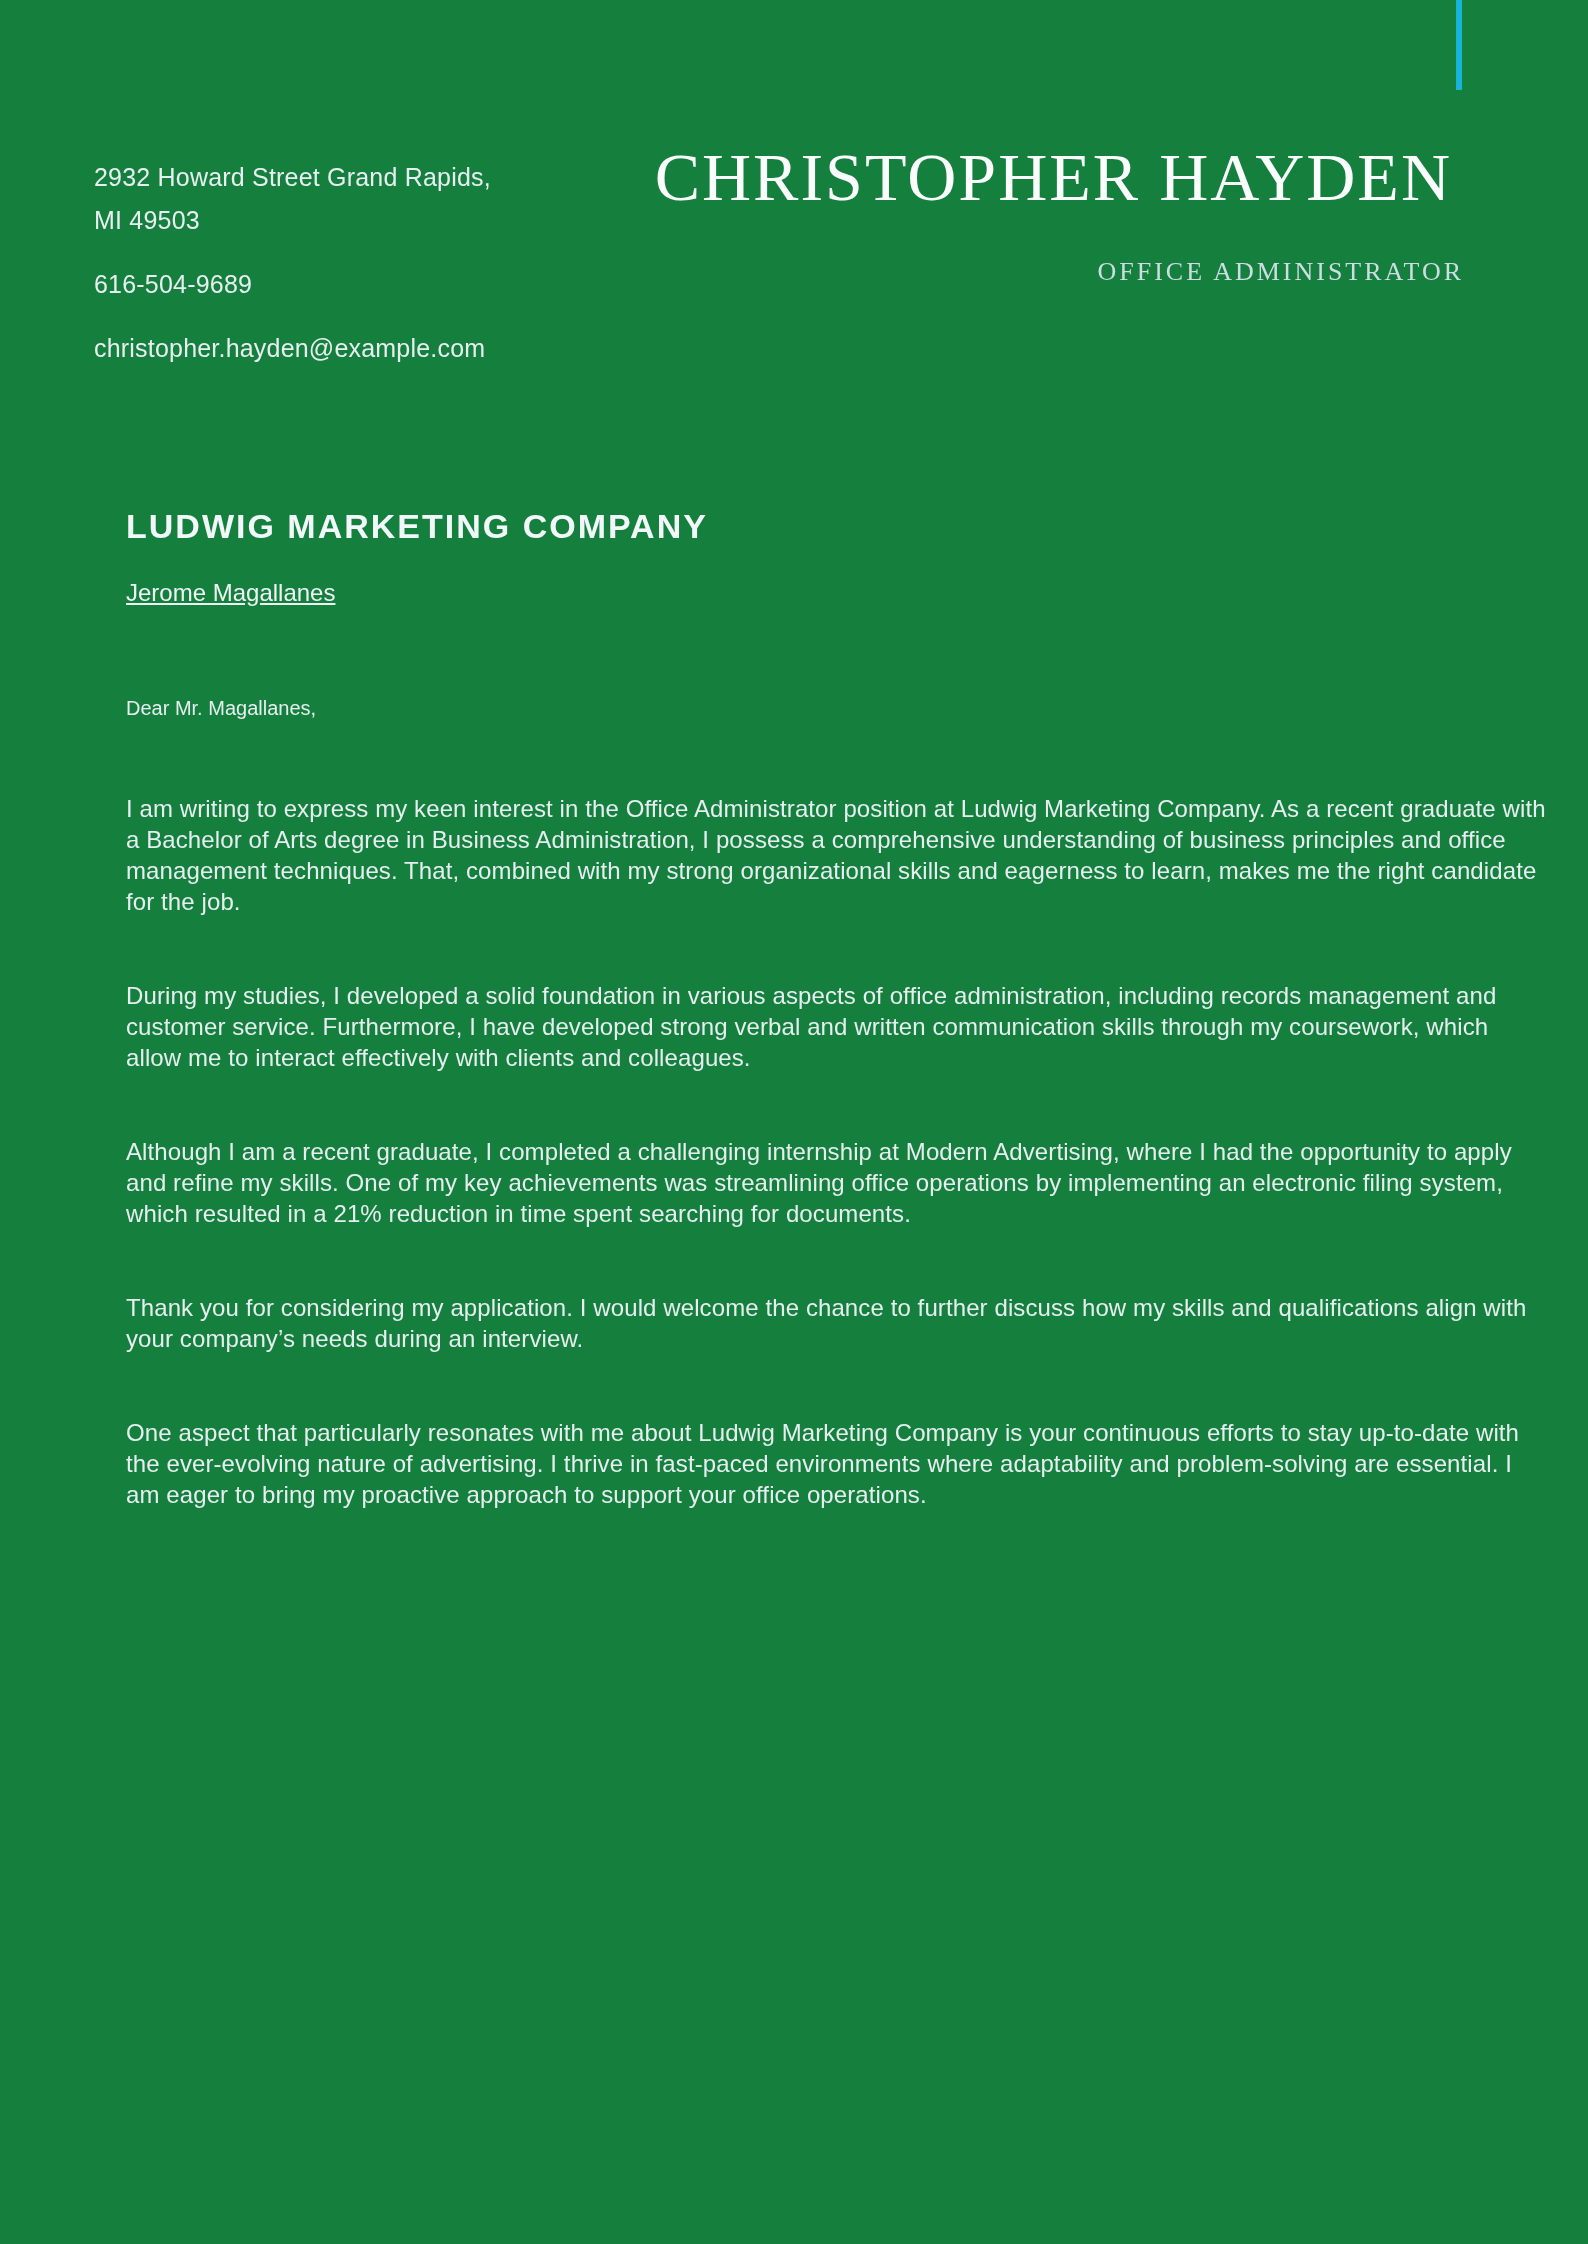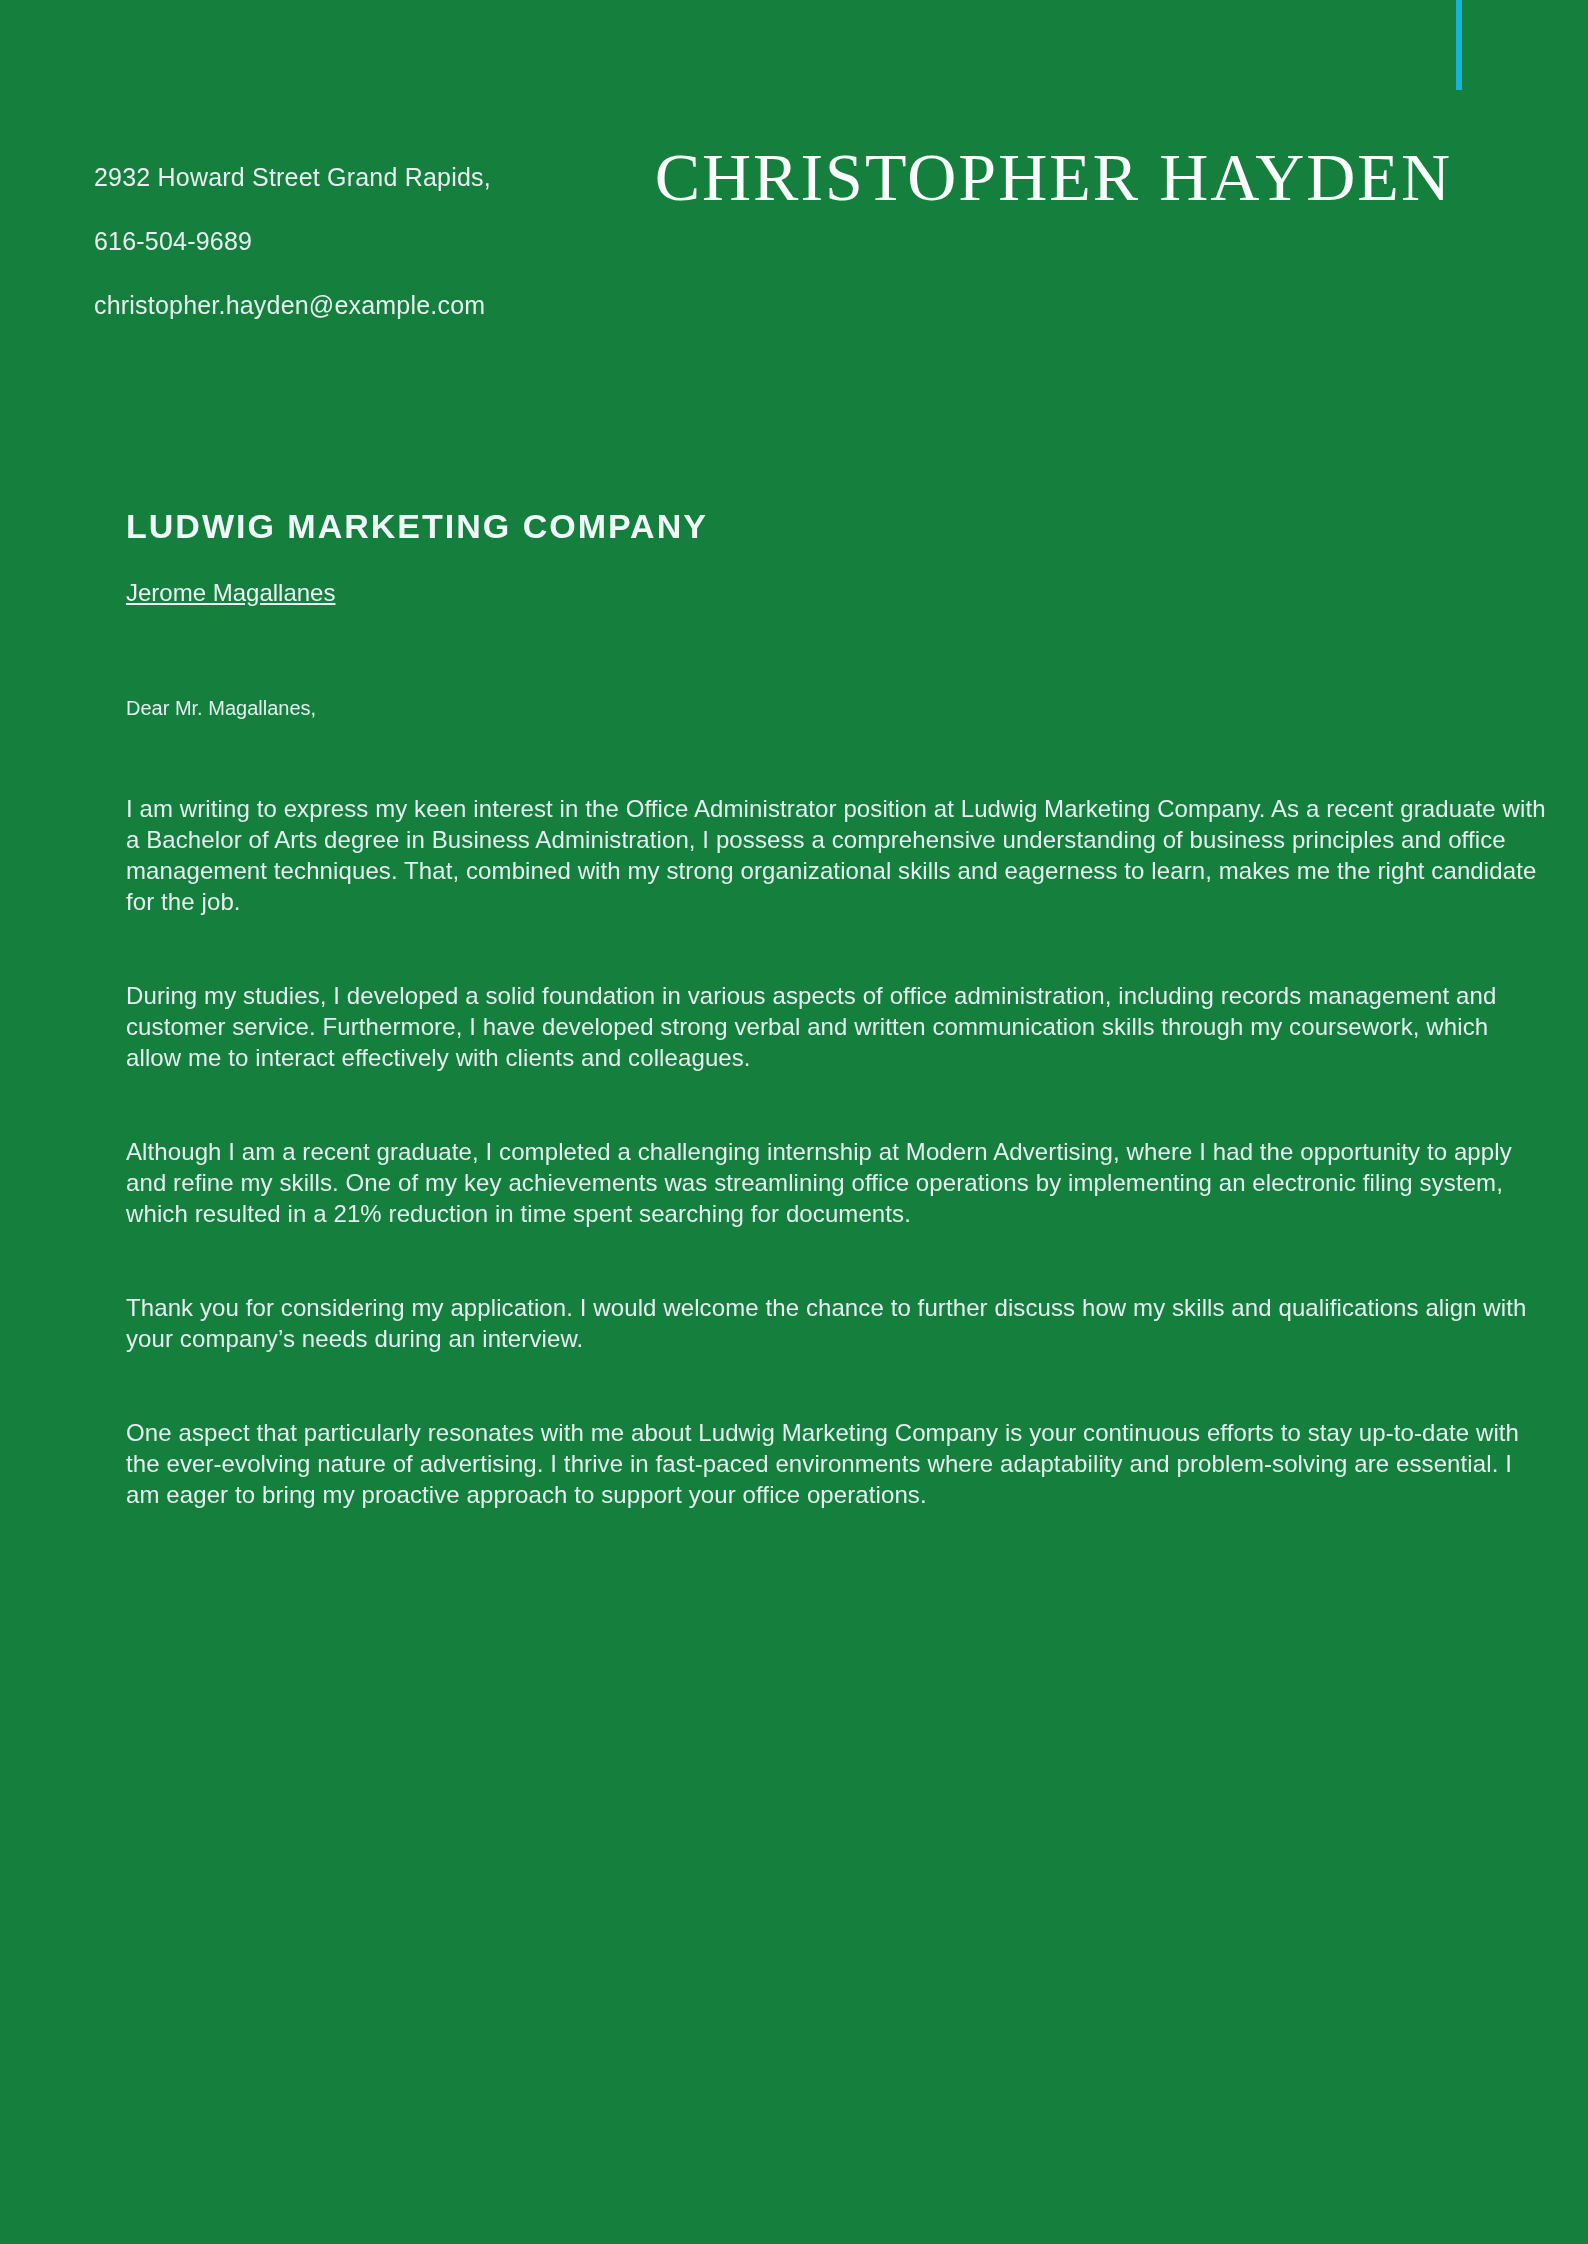--- a/index.html
+++ b/index.html
@@ -107,27 +107,29 @@
 <body>
 
 <div class="page" style="background: #15803d;">
 
   <div class="accent-line" style="background: rgb(23, 179, 216);"></div>
 
   <header>
     <div class="contact">
       <div class="contact-item">
         <div>2932 Howard Street Grand Rapids,</div>
+        <div>MI 49503</div>
       </div>
       <div class="contact-item">616-504-9689</div>
       <div class="contact-item">christopher.hayden@example.com</div>
     </div>
 
     <div class="name-block">
       <h1 class="name">CHRISTOPHER HAYDEN</h1>
+      <div class="job-title">OFFICE ADMINISTRATOR</div>
     </div>
   </header>
 
   <main class="letter-body">
     <h2 class="company">LUDWIG MARKETING COMPANY</h2>
     <div class="recipient">Jerome Magallanes</div>
     <p class="salutation">Dear Mr. Magallanes,</p>
     <p class="para">I am writing to express my keen interest in the Office Administrator position at Ludwig Marketing Company. As a recent graduate with a Bachelor of Arts degree in Business Administration, I possess a comprehensive understanding of business principles and office management techniques. That, combined with my strong organizational skills and eagerness to learn, makes me the right candidate for the job.</p>
     <p class="para">During my studies, I developed a solid foundation in various aspects of office administration, including records management and customer service. Furthermore, I have developed strong verbal and written communication skills through my coursework, which allow me to interact effectively with clients and colleagues.</p>
     <p class="para">Although I am a recent graduate, I completed a challenging internship at Modern Advertising, where I had the opportunity to apply and refine my skills. One of my key achievements was streamlining office operations by implementing an electronic filing system, which resulted in a 21% reduction in time spent searching for documents.</p>

